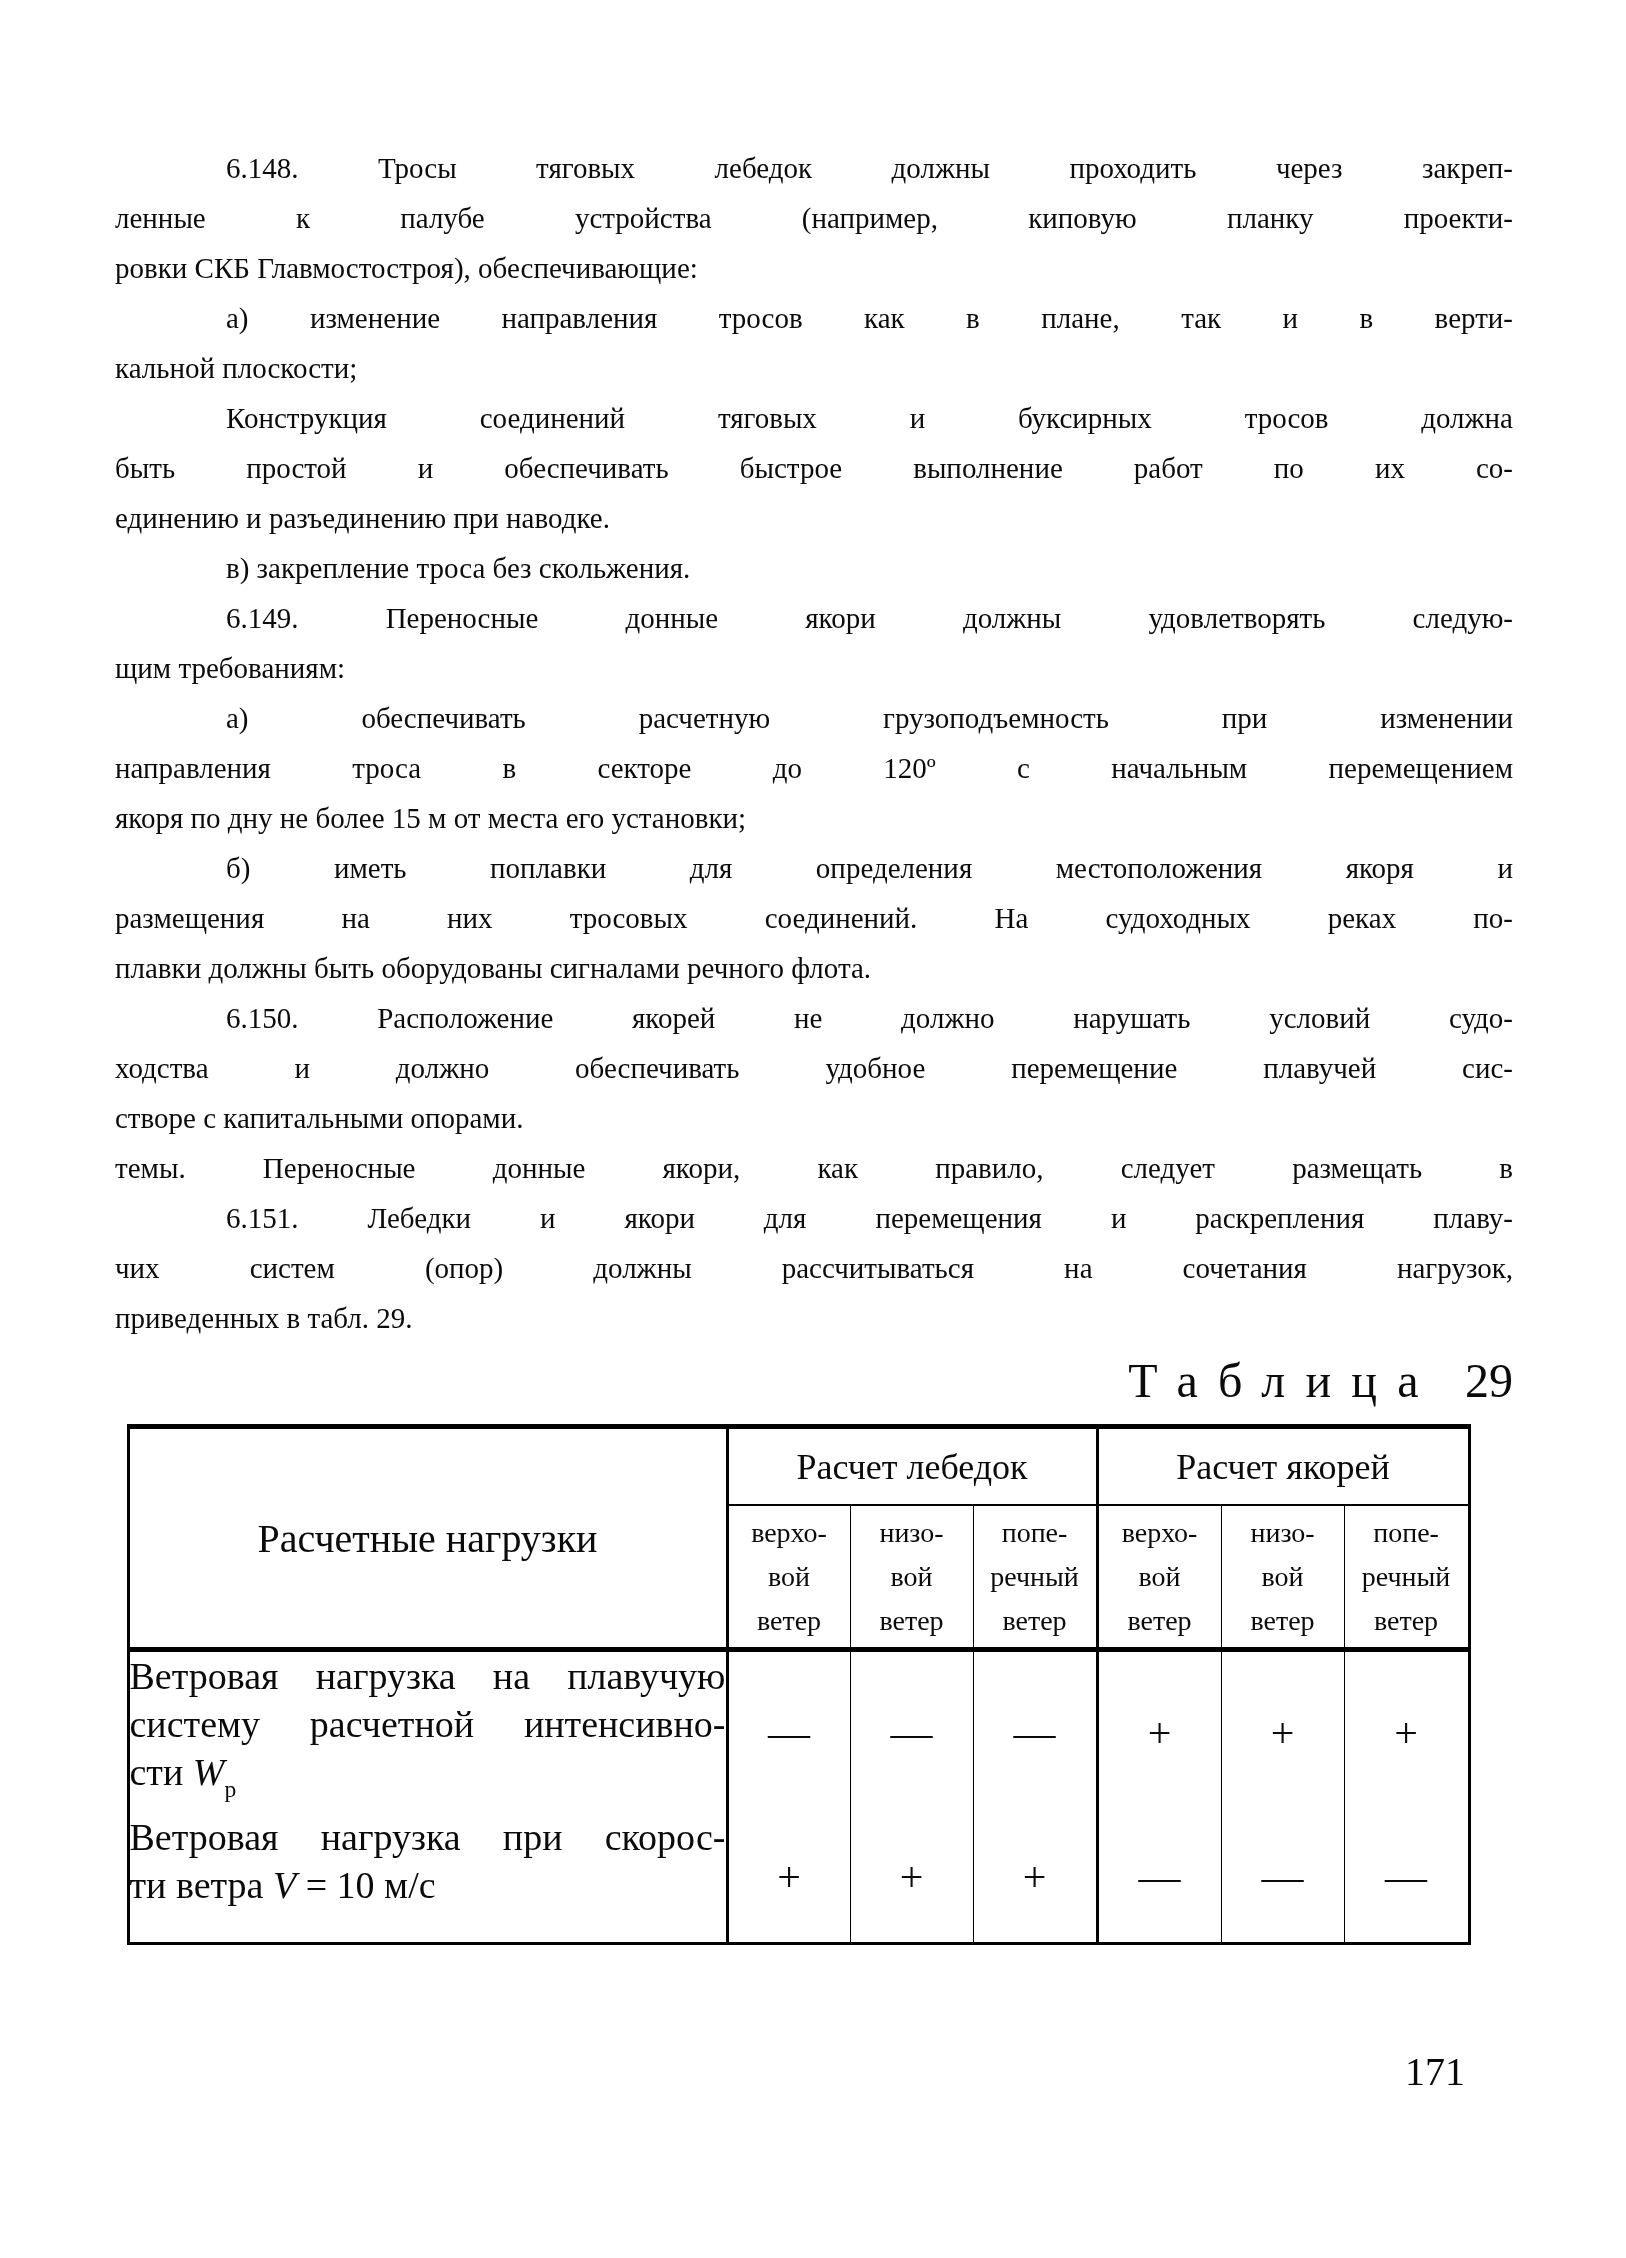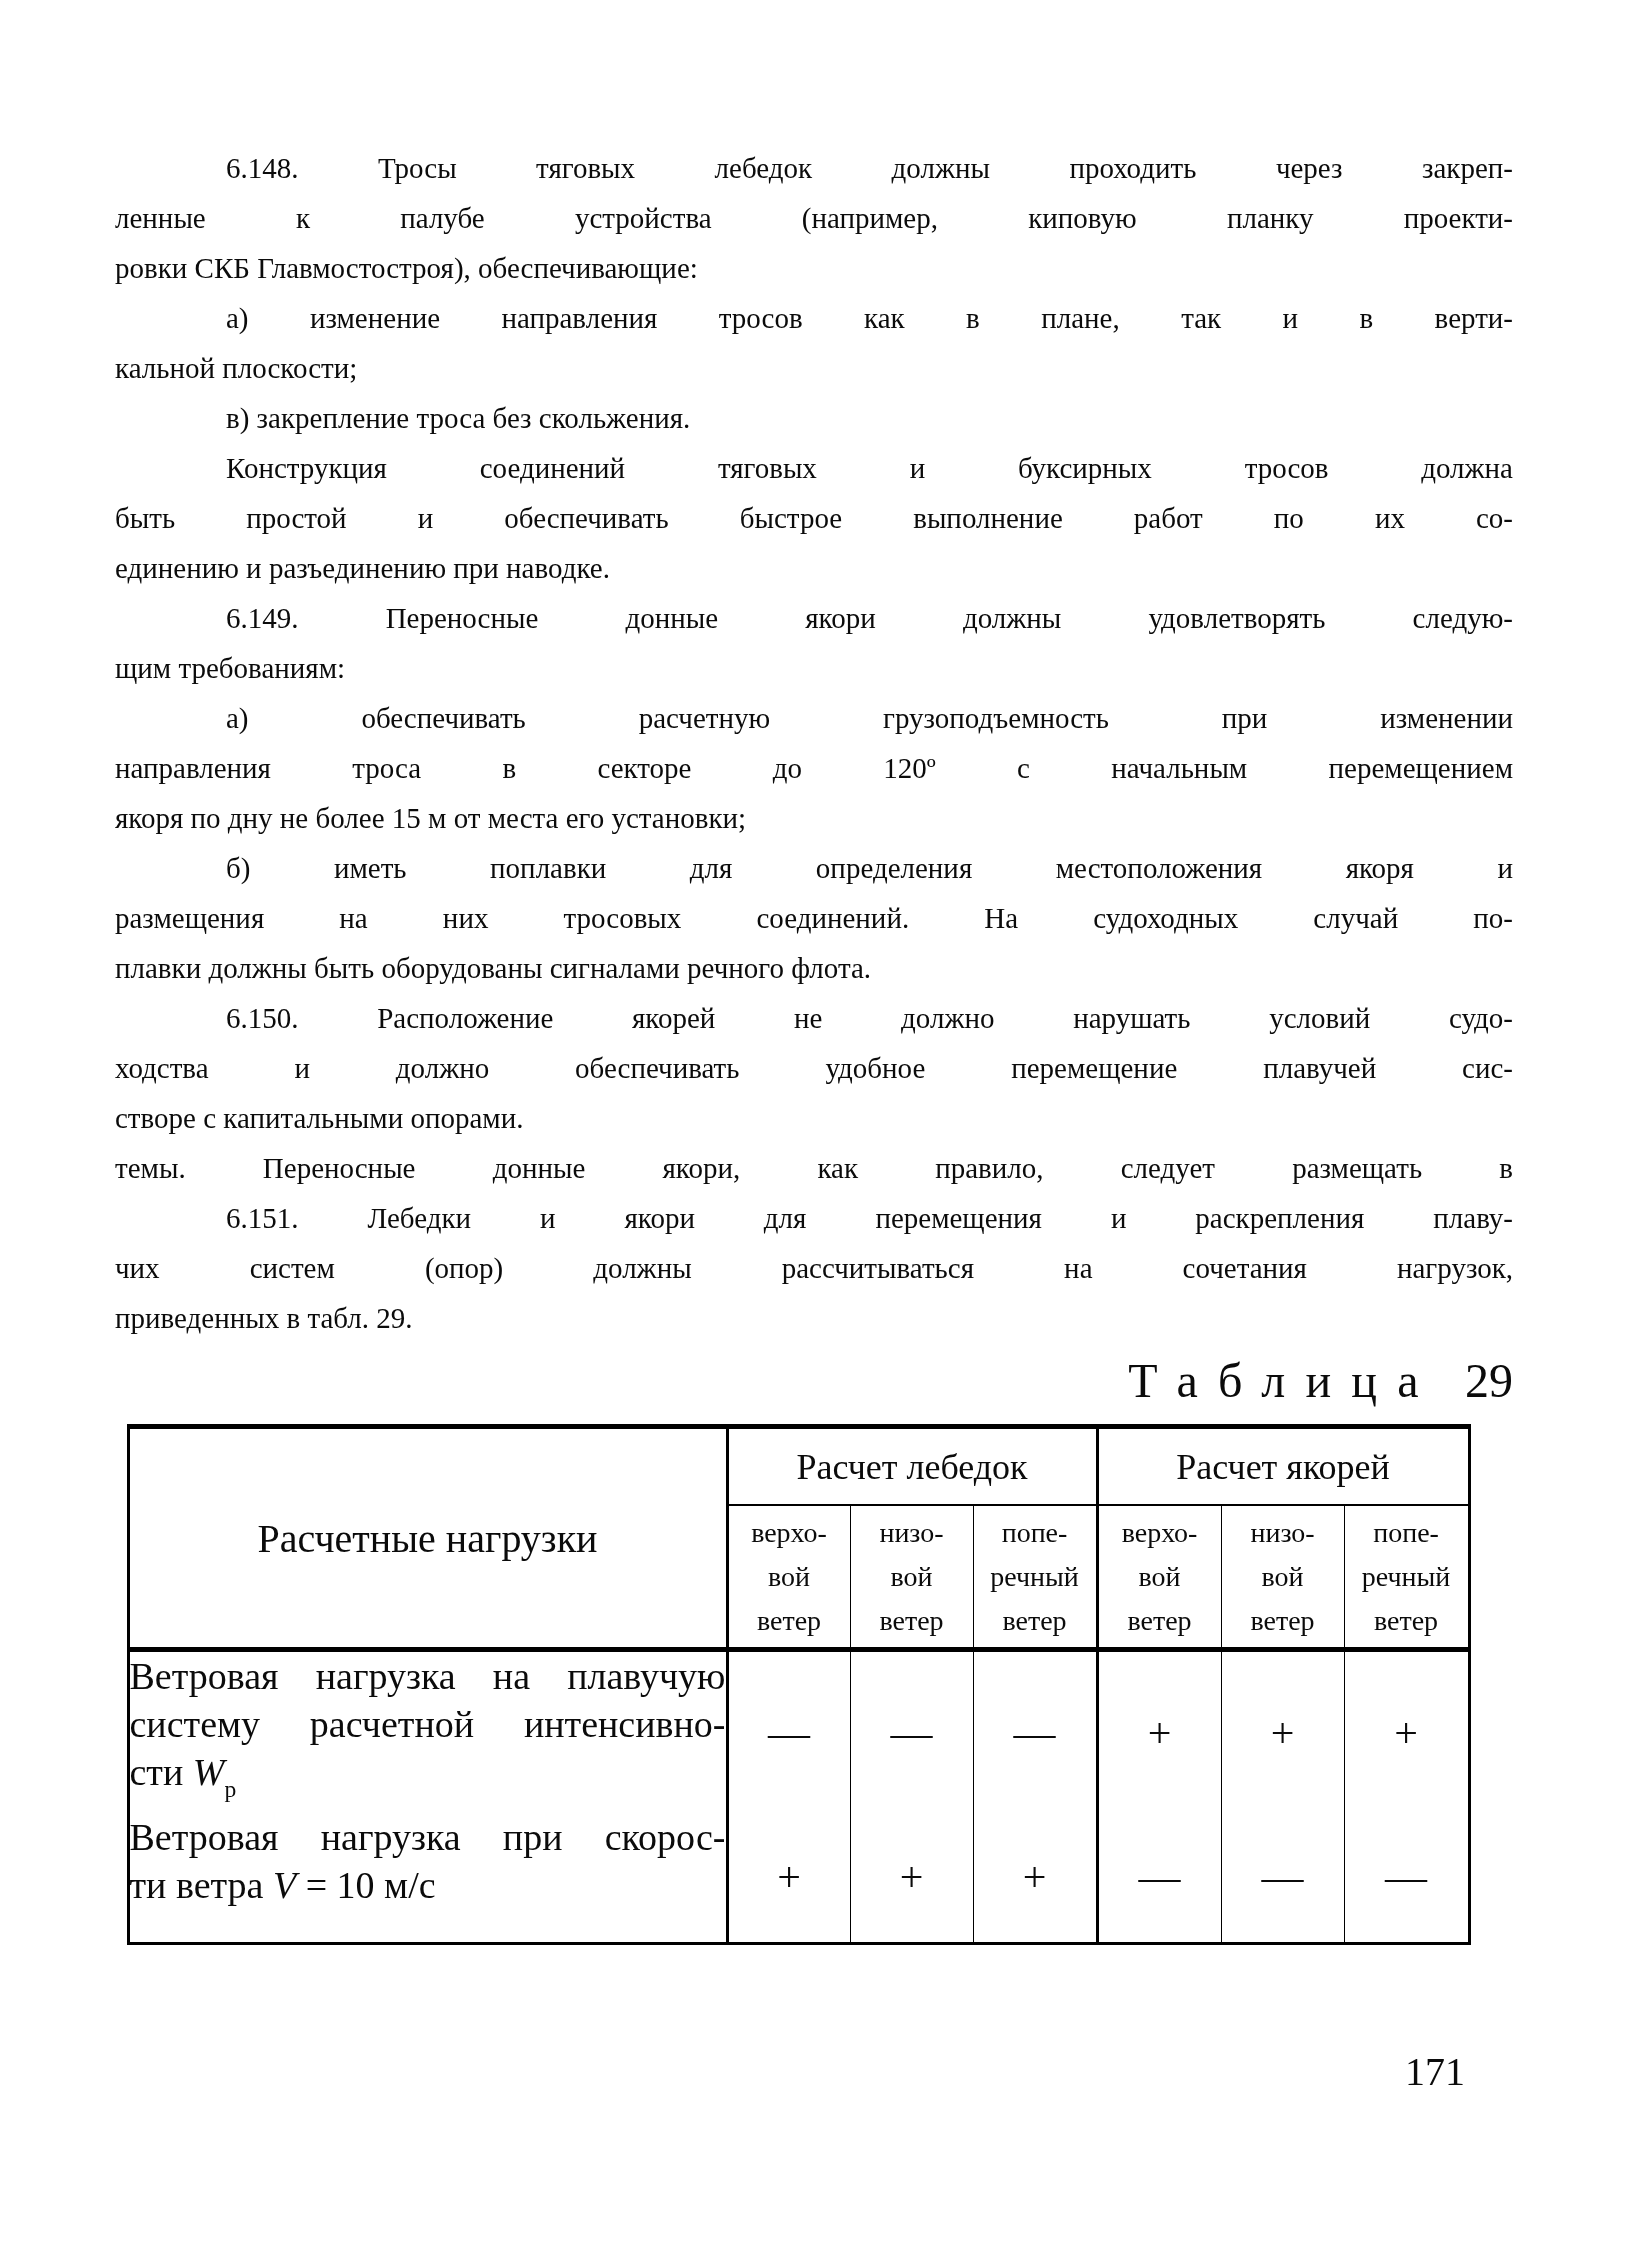--- a/index.html
+++ b/index.html
@@ -108,39 +108,39 @@
       <div class="para">
         <div class="line indent">6.148. Тросы тяговых лебедок должны проходить через закреп-</div>
         <div class="line">ленные к палубе устройства (например, киповую планку проекти-</div>
         <div class="line last">ровки СКБ Главмостостроя), обеспечивающие:</div>
       </div>
       <div class="para">
         <div class="line indent">а) изменение направления тросов как в плане, так и в верти-</div>
         <div class="line last">кальной плоскости;</div>
       </div>
       <div class="para">
-        <div class="line indent last">в) закрепление троса без скольжения.</div>
-      </div>
-      <div class="para">
         <div class="line indent">Конструкция соединений тяговых и буксирных тросов должна</div>
         <div class="line">быть простой и обеспечивать быстрое выполнение работ по их со-</div>
         <div class="line last">единению и разъединению при наводке.</div>
       </div>
       <div class="para">
+        <div class="line indent last">в) закрепление троса без скольжения.</div>
+      </div>
+      <div class="para">
         <div class="line indent">6.149. Переносные донные якори должны удовлетворять следую-</div>
         <div class="line last">щим требованиям:</div>
       </div>
       <div class="para">
         <div class="line indent">а) обеспечивать расчетную грузоподъемность при изменении</div>
         <div class="line">направления троса в секторе до 120º с начальным перемещением</div>
         <div class="line last">якоря по дну не более 15 м от места его установки;</div>
       </div>
       <div class="para">
         <div class="line indent">б) иметь поплавки для определения местоположения якоря и</div>
-        <div class="line">размещения на них тросовых соединений. На судоходных случай по-</div>
+        <div class="line">размещения на них тросовых соединений. На судоходных реках по-</div>
         <div class="line last">плавки должны быть оборудованы сигналами речного флота.</div>
       </div>
       <div class="para">
         <div class="line indent">6.150. Расположение якорей не должно нарушать условий судо-</div>
         <div class="line">ходства и должно обеспечивать удобное перемещение плавучей сис-</div>
         <div class="line last">створе с капитальными опорами.</div>
         <div class="line">темы. Переносные донные якори, как правило, следует размещать в</div>
       </div>
       <div class="para">
         <div class="line indent">6.151. Лебедки и якори для перемещения и раскрепления плаву-</div>

